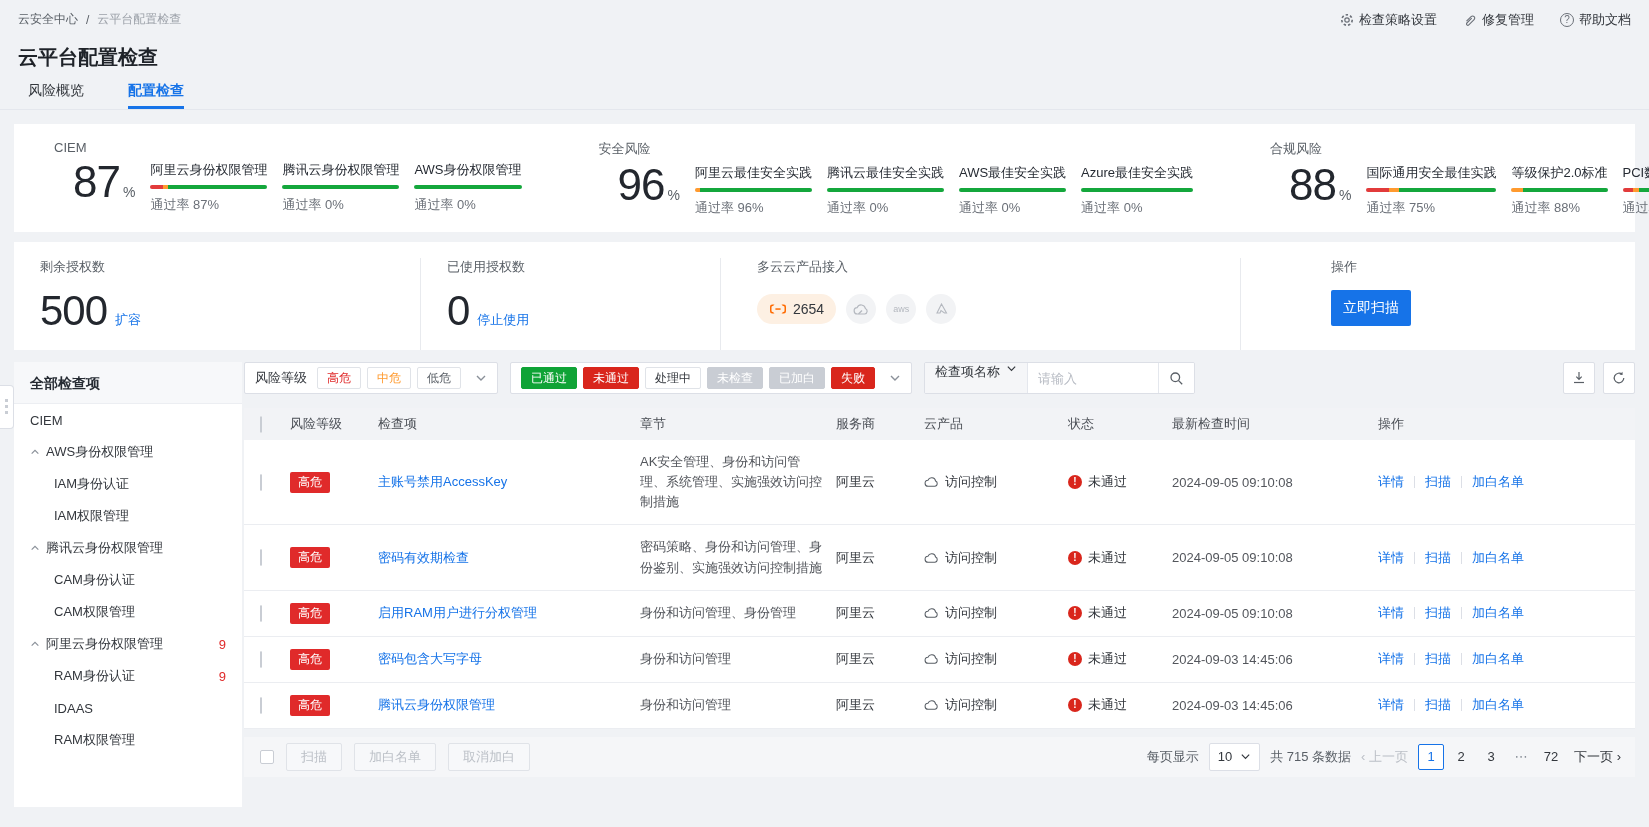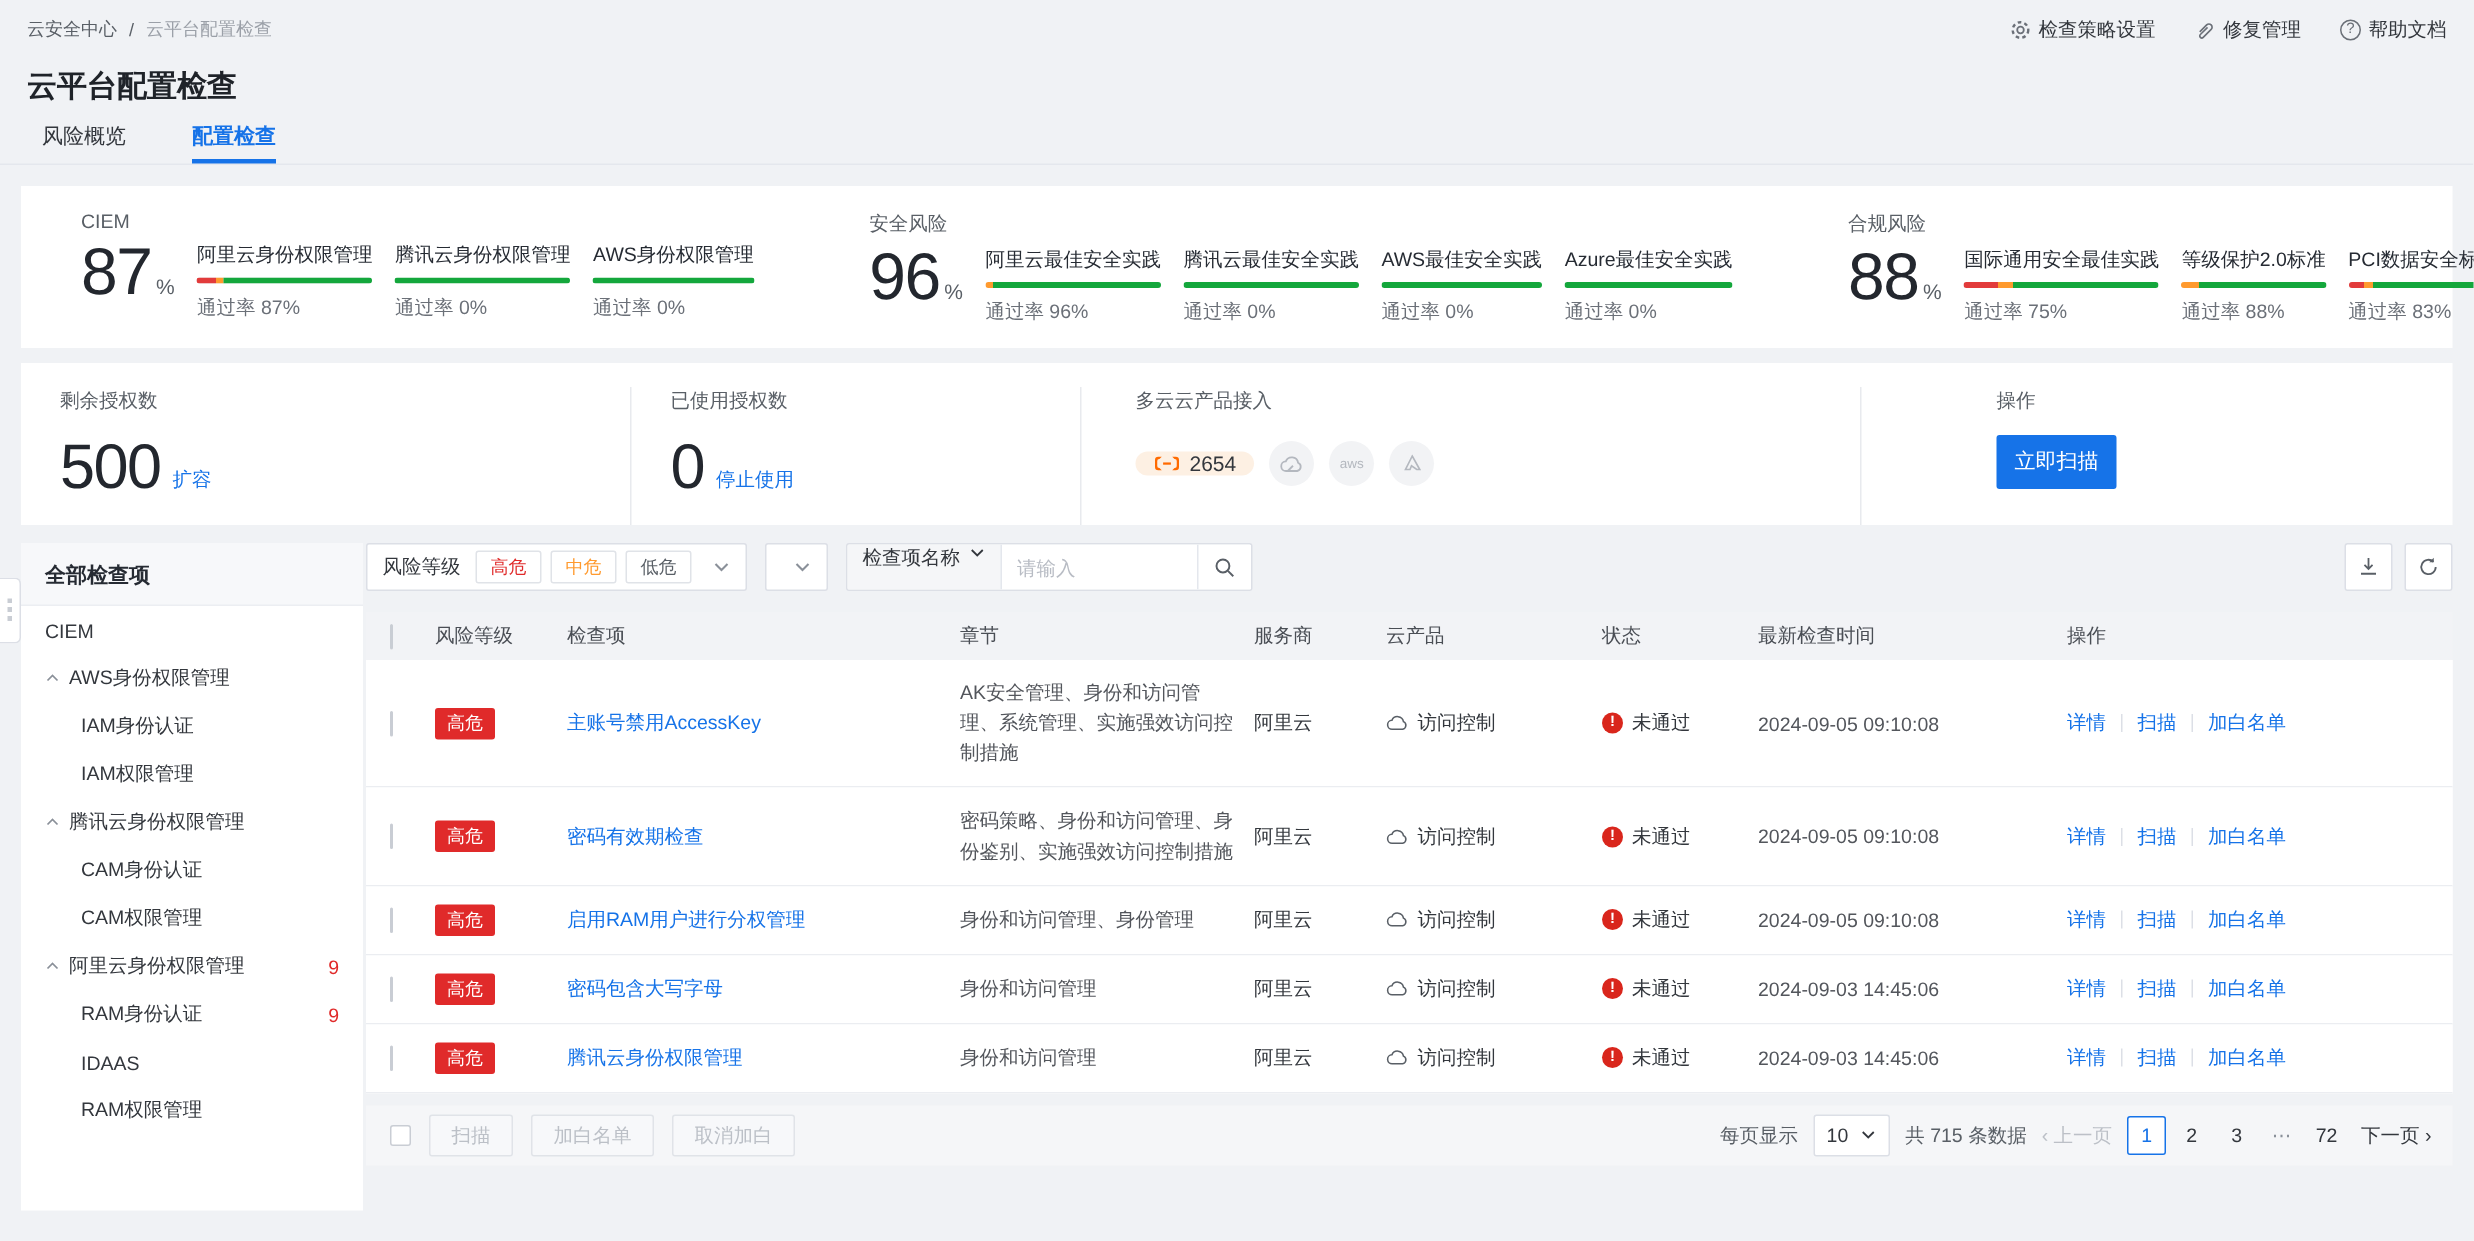--- a/index.html
+++ b/index.html
@@ -22,21 +22,21 @@
   .page-title{font-size:20px;font-weight:bold;color:#1f2329;padding:14px 18px 0 18px;height:42px;}
   .tabs{display:flex;gap:44px;padding:10px 18px 0 28px;border-bottom:1px solid #e4e7ed;height:38px;}
   .tab{padding-bottom:12px;cursor:pointer;color:#33373d;font-size:14px;}
   .tab.active{color:#1673e8;font-weight:bold;border-bottom:3px solid #1673e8;}
   
   .card{background:#fff;margin:0 14px;}
   .scores{margin-top:14px;height:108px;display:flex;padding:16px 20px 0 40px;}
   .group{display:flex;flex-direction:column;}
   .group + .group{margin-left:62px;}
   .g-name{font-size:13px;color:#595f66;margin-bottom:6px;}
-  .g-body{display:flex;align-items:flex-start;}
+  .g-body{display:flex;align-items:flex-start;margin-left:19px;}
   .g-num{font-size:44px;font-weight:500;color:#23272e;line-height:0.95;letter-spacing:-1px;}
   .g-unit{font-size:14px;font-weight:normal;color:#595f66;margin-left:3px;}
   .g-items{display:flex;margin-left:16px;margin-top:0;}
   .score-item{margin-right:15px;min-width:96px;}
   .si-label{font-size:13px;color:#262b33;white-space:nowrap;}
   .si-bar{display:flex;height:4px;border-radius:2px;overflow:hidden;margin:6px 0 7px 0;background:#eef0f3;}
   .si-bar i{height:100%;display:block;}
   .si-rate{font-size:13px;color:#6b7078;white-space:nowrap;}
   
   .quota{margin-top:10px;height:108px;display:flex;padding:16px 0 0 0;}
@@ -44,21 +44,21 @@
   .q-sec + .q-sec{border-left:1px solid #e8eaee;}
   .q1{width:406px;}
   .q2{width:300px;}
   .q3{width:520px;padding-left:36px;}
   .q4{flex:1;padding-left:90px;}
   .q-label{font-size:13px;color:#595f66;}
   .q-valrow{display:flex;align-items:flex-end;margin-top:14px;}
   .q-num{font-size:42px;font-weight:500;color:#23272e;line-height:1;letter-spacing:-1px;}
   .q-link{color:#1673e8;margin-left:8px;margin-bottom:3px;cursor:pointer;}
   .providers{display:flex;align-items:center;gap:10px;margin-top:18px;}
-  .prov-pill{display:flex;align-items:center;gap:6px;height:16px;padding:0 12px;background:#fdf0e3;border-radius:16px;cursor:pointer;}
+  .prov-pill{display:flex;align-items:center;gap:6px;height:30px;padding:0 12px;background:#fdf0e3;border-radius:16px;cursor:pointer;}
   .prov-pill .cnt{color:#33373d;font-size:14px;}
   .prov-circle{width:30px;height:30px;border-radius:50%;background:#f2f3f5;display:flex;align-items:center;justify-content:center;color:#b4b8bf;cursor:pointer;font-size:9px;}
   .scan-btn{margin-top:14px;background:#1673e8;color:#fff;border:none;font-size:14px;padding:9px 12px;border-radius:2px;cursor:pointer;}
   
   .main{display:flex;margin:12px 14px 0 14px;height:445px;gap:2px;}
   .side-handle{position:absolute;left:0;top:385px;width:14px;height:44px;background:#fff;border:1px solid #dcdfe6;border-left:none;border-radius:0 4px 4px 0;display:flex;align-items:center;justify-content:center;cursor:pointer;}
   .grip{width:3px;height:16px;background:repeating-linear-gradient(#c9cdd4 0 3px,transparent 3px 6px);}
   .sidebar{width:228px;background:#fff;flex:none;overflow:hidden;}
   .side-head{height:42px;line-height:42px;padding-left:16px;font-weight:bold;color:#262b33;background:#f7f8fa;border-bottom:1px solid #eceef2;font-size:14px;}
   .side-item{height:32px;display:flex;align-items:center;padding:0 16px;cursor:pointer;color:#33373d;}
@@ -404,20 +404,21 @@
       <div class="fgroup">
         <span class="flabel">风险等级</span>
         <span><span class="chip high">高危</span><span class="chip medium">中危</span><span class="chip low">低危</span></span>
         <span class="fchev">
           <svg width="12" height="12" viewBox="0 0 12 12">
               <polyline points="2,4 6,8 10,4" fill="none" stroke="currentColor" stroke-width="1.4"></polyline>
             </svg>
         </span>
       </div>
       <div class="fgroup">
+        <span><span class="chip pass">已通过</span><span class="chip fail">未通过</span><span class="chip plain">处理中</span><span class="chip muted">未检查</span><span class="chip muted">已加白</span><span class="chip fail">失败</span></span>
         <span class="fchev">
           <svg width="12" height="12" viewBox="0 0 12 12">
               <polyline points="2,4 6,8 10,4" fill="none" stroke="currentColor" stroke-width="1.4"></polyline>
             </svg>
         </span>
       </div>
       <div class="searchbox">
         <span class="s-cat">
           <span>检查项名称</span>
           <svg width="11" height="11" viewBox="0 0 12 12">

